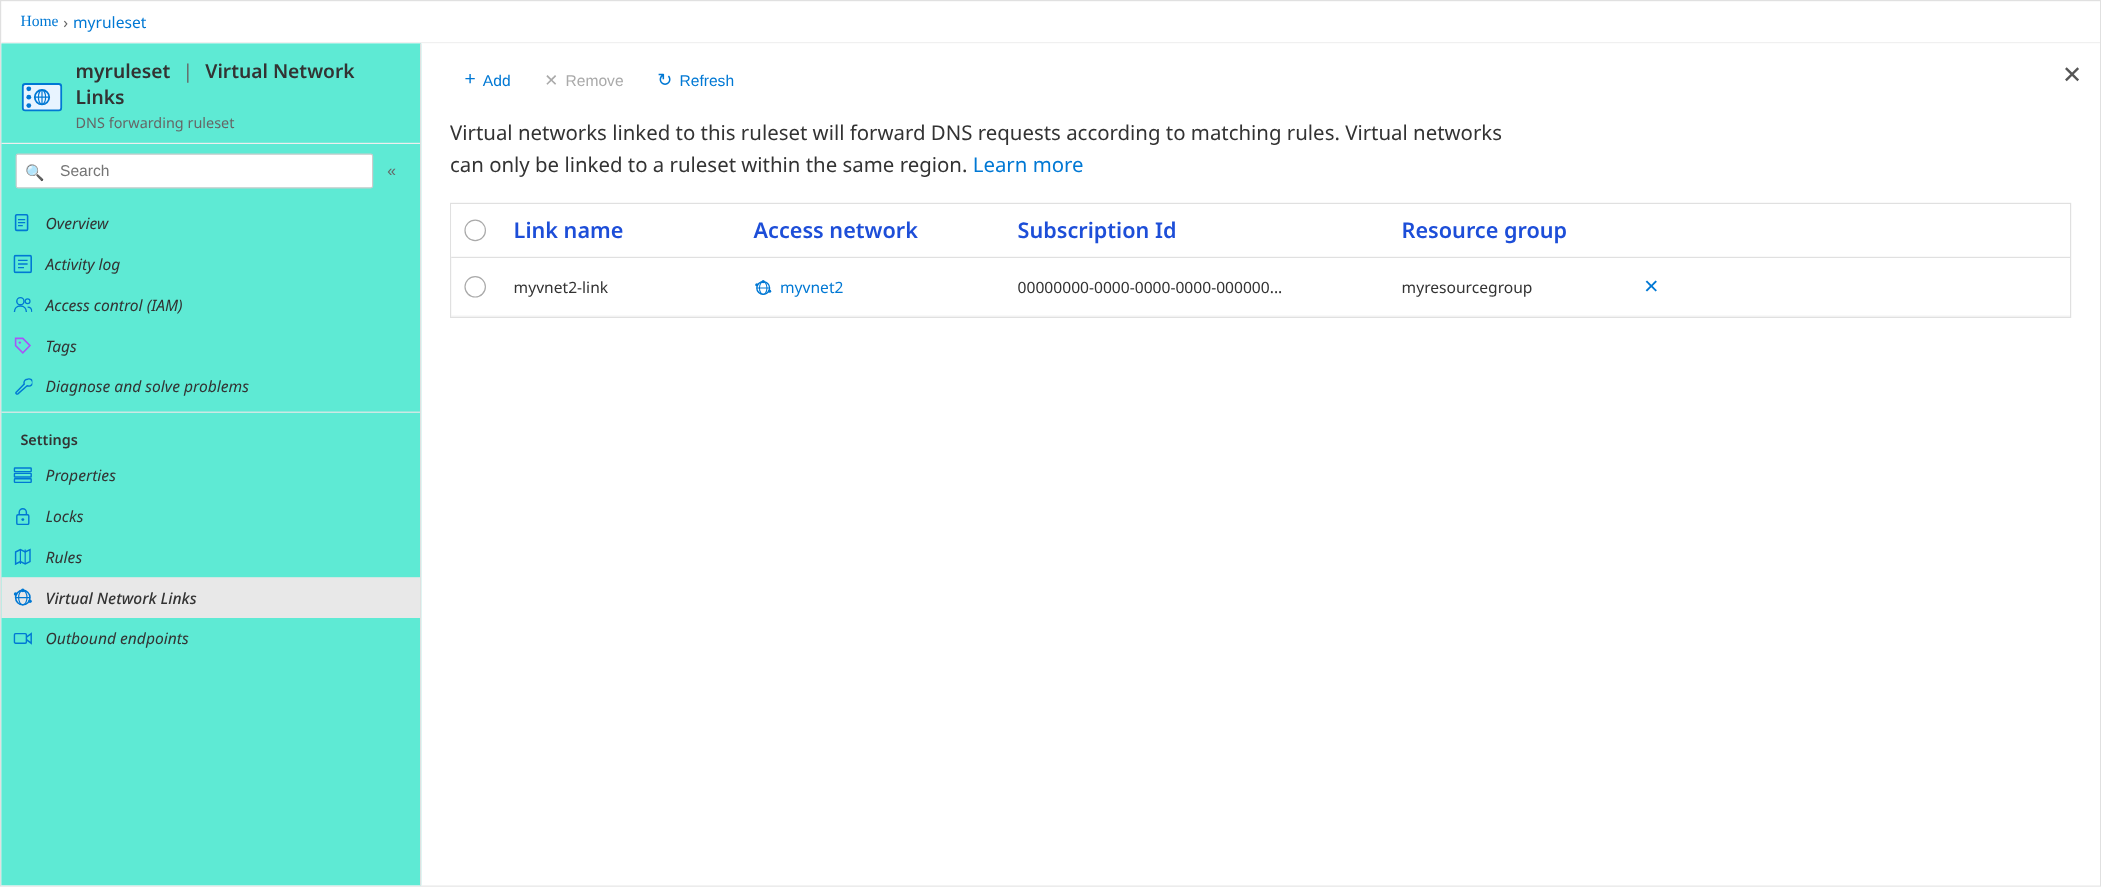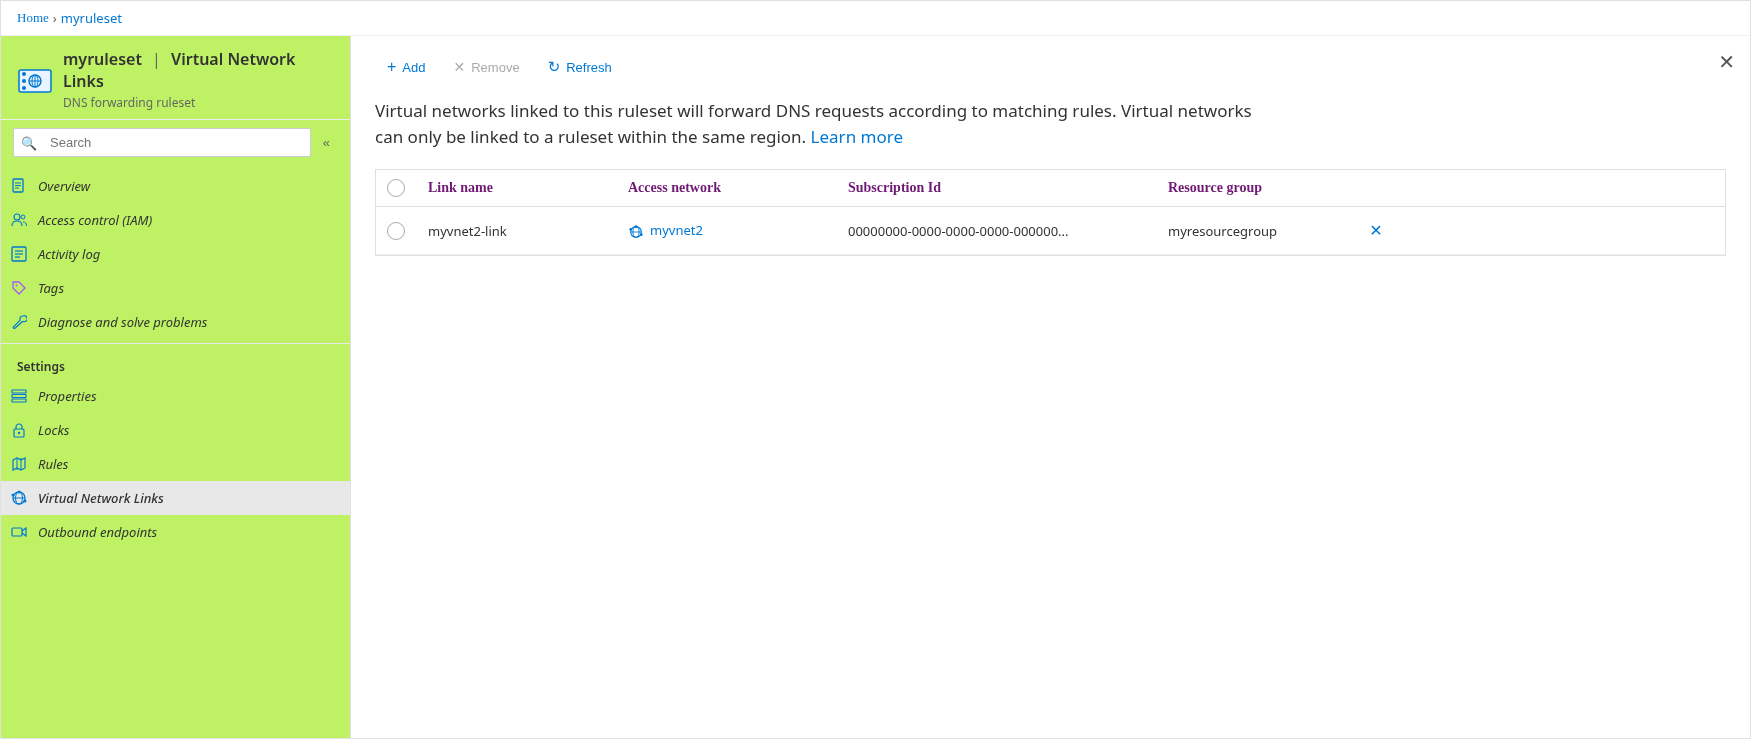--- a/index.html
+++ b/index.html
@@ -3,21 +3,21 @@
   <meta charset="utf-8">
   <style>
     * { box-sizing: border-box; margin: 0; padding: 0; }
     body { font-family: 'Segoe UI', system-ui, sans-serif; font-size: 14px; color: #333; background: #fff; height: 739px; overflow: hidden; }
     
     .app-container { display: flex; flex-direction: column; height: 100%; border: 1px solid #e0e0e0; }
     
     .main-layout { display: flex; flex: 1; overflow: hidden; }
     
     
-    .sidebar { width: 350px; border-right: 1px solid #e0e0e0; display: flex; flex-direction: column; overflow-y: auto; background: #bef264; flex-shrink: 0; }
+    .sidebar { width: 350px; border-right: 1px solid #e0e0e0; display: flex; flex-direction: column; overflow-y: auto; background: #5eead4; flex-shrink: 0; }
     
     .sidebar-header { padding: 12px 16px 8px; border-bottom: 1px solid #eee; }
     .resource-title { display: flex; align-items: center; gap: 10px; }
     
     .sidebar-nav { padding: 4px 0; }
     .nav-item { display: flex; align-items: center; gap: 10px; padding: 8px 9px; cursor: pointer; color: #333; font-size: 13px; font-style: italic; }
     .nav-item.active { background: #e8e8e8; font-weight: 500; }
     
     
     .content { flex: 1; overflow-y: auto; padding: 16px 24px; }
@@ -25,21 +25,21 @@
     .toolbar { display: flex; align-items: center; gap: 4px; margin-bottom: 16px; }
     .toolbar-btn { display: flex; align-items: center; gap: 6px; padding: 6px 12px; background: none; border: none; cursor: pointer; font-size: 13px; color: #0078d4; border-radius: 2px; }
     .toolbar-btn.disabled { color: #aaa; cursor: default; }
     
     .info-text { font-size: 17px; color: #333; line-height: 1.5; margin-bottom: 20px; max-width: 900px; }
     .info-text a { color: #0078d4; text-decoration: none; }
     
     
     .table-container { border: 1px solid #e0e0e0; }
     .table-header { display: grid; grid-template-columns: 40px 200px 220px 320px 200px 40px; border-bottom: 1px solid #e0e0e0; background: #fff; }
-    .table-header-cell { padding: 10px 12px; font-size: 14px; font-weight: 600; color: #701a75; font-family: Liberation Serif, serif; }
+    .table-header-cell { padding: 10px 12px; font-size: 18px; font-weight: 600; color: #1d4ed8; }
     .table-row { display: grid; grid-template-columns: 40px 200px 220px 320px 200px 40px; border-bottom: 1px solid #f0f0f0; align-items: center; }
     .table-cell { padding: 10px 12px; font-size: 13px; color: #333; }
     .table-cell a { color: #0078d4; text-decoration: none; display: flex; align-items: center; gap: 6px; }
     
     .radio-cell { display: flex; align-items: center; justify-content: center; padding: 0; }
     .radio-btn { width: 18px; height: 18px; border: 1.5px solid #aaa; border-radius: 50%; background: #fff; cursor: pointer; }
     
     .delete-btn { color: #0078d4; background: none; border: none; cursor: pointer; font-size: 16px; padding: 4px; }
   </style>
 </head>
@@ -99,38 +99,38 @@
                 <line x1="4" y1="5" x2="10" y2="5" stroke="#0078d4" stroke-width="1"></line>
                 <line x1="4" y1="7.5" x2="10" y2="7.5" stroke="#0078d4" stroke-width="1"></line>
                 <line x1="4" y1="10" x2="8" y2="10" stroke="#0078d4" stroke-width="1"></line>
               </svg>
           </span>
           <span>Overview</span>
         </div>
         <div class="nav-item">
           <span style="width:18px;height:18px;display:flex;align-items:center;justify-content:center;">
             <svg width="16" height="16" viewBox="0 0 16 16">
+                <rect x="1" y="1" width="14" height="14" rx="1" fill="none" stroke="#0078d4" stroke-width="1.3"></rect>
+                <line x1="4" y1="5" x2="12" y2="5" stroke="#0078d4" stroke-width="1.2"></line>
+                <line x1="4" y1="8" x2="12" y2="8" stroke="#0078d4" stroke-width="1.2"></line>
+                <line x1="4" y1="11" x2="9" y2="11" stroke="#0078d4" stroke-width="1.2"></line>
+              </svg>
+          </span>
+          <span>Activity log</span>
+        </div>
+        <div class="nav-item">
+          <span style="width:18px;height:18px;display:flex;align-items:center;justify-content:center;">
+            <svg width="16" height="16" viewBox="0 0 16 16">
                 <circle cx="6" cy="5" r="3" fill="none" stroke="#0078d4" stroke-width="1.2"></circle>
                 <path d="M1 14c0-3 2-5 5-5s5 2 5 5" fill="none" stroke="#0078d4" stroke-width="1.2"></path>
                 <circle cx="12" cy="5" r="2" fill="none" stroke="#0078d4" stroke-width="1"></circle>
                 <path d="M12 10c2 0 3.5 1 3.5 4" fill="none" stroke="#0078d4" stroke-width="1"></path>
               </svg>
           </span>
           <span>Access control (IAM)</span>
-        </div>
-        <div class="nav-item">
-          <span style="width:18px;height:18px;display:flex;align-items:center;justify-content:center;">
-            <svg width="16" height="16" viewBox="0 0 16 16">
-                <rect x="1" y="1" width="14" height="14" rx="1" fill="none" stroke="#0078d4" stroke-width="1.3"></rect>
-                <line x1="4" y1="5" x2="12" y2="5" stroke="#0078d4" stroke-width="1.2"></line>
-                <line x1="4" y1="8" x2="12" y2="8" stroke="#0078d4" stroke-width="1.2"></line>
-                <line x1="4" y1="11" x2="9" y2="11" stroke="#0078d4" stroke-width="1.2"></line>
-              </svg>
-          </span>
-          <span>Activity log</span>
         </div>
         <div class="nav-item">
           <span style="width:18px;height:18px;display:flex;align-items:center;justify-content:center;">
             <svg width="16" height="16" viewBox="0 0 16 16">
                 <path d="M2 2h6l6 6-6 6-6-6V2z" fill="none" stroke="#a855f7" stroke-width="1.3"></path>
                 <circle cx="5.5" cy="5.5" r="1" fill="#a855f7"></circle>
               </svg>
           </span>
           <span>Tags</span>
         </div>

